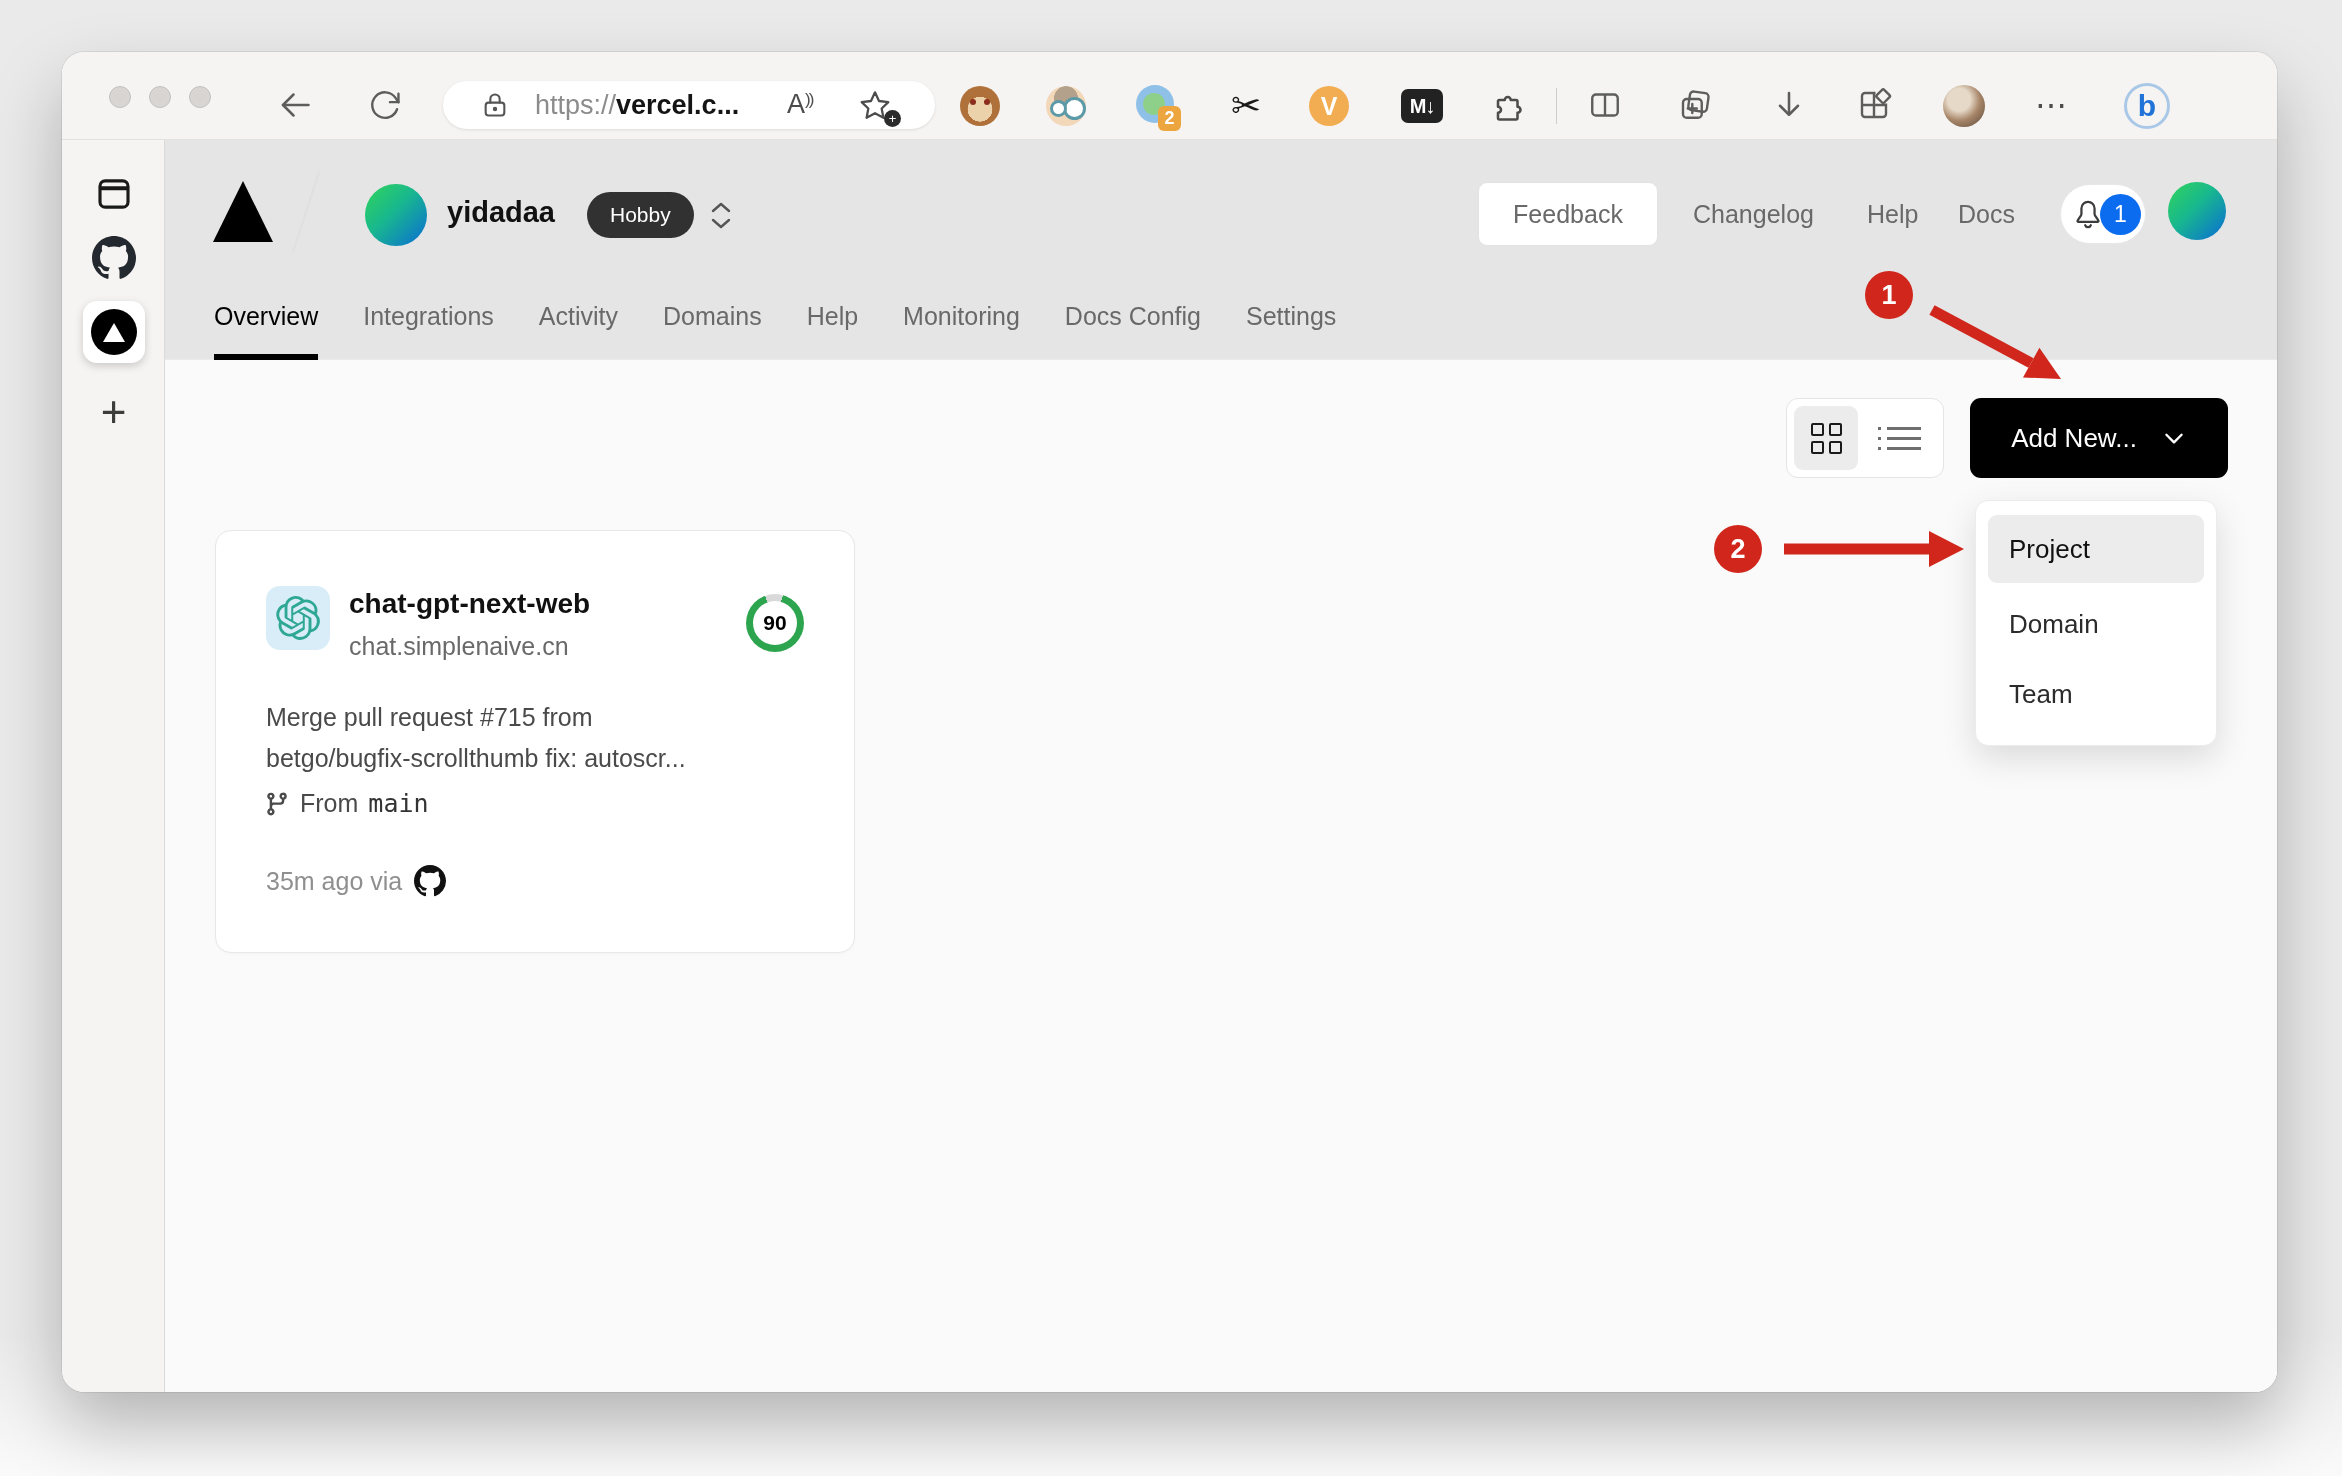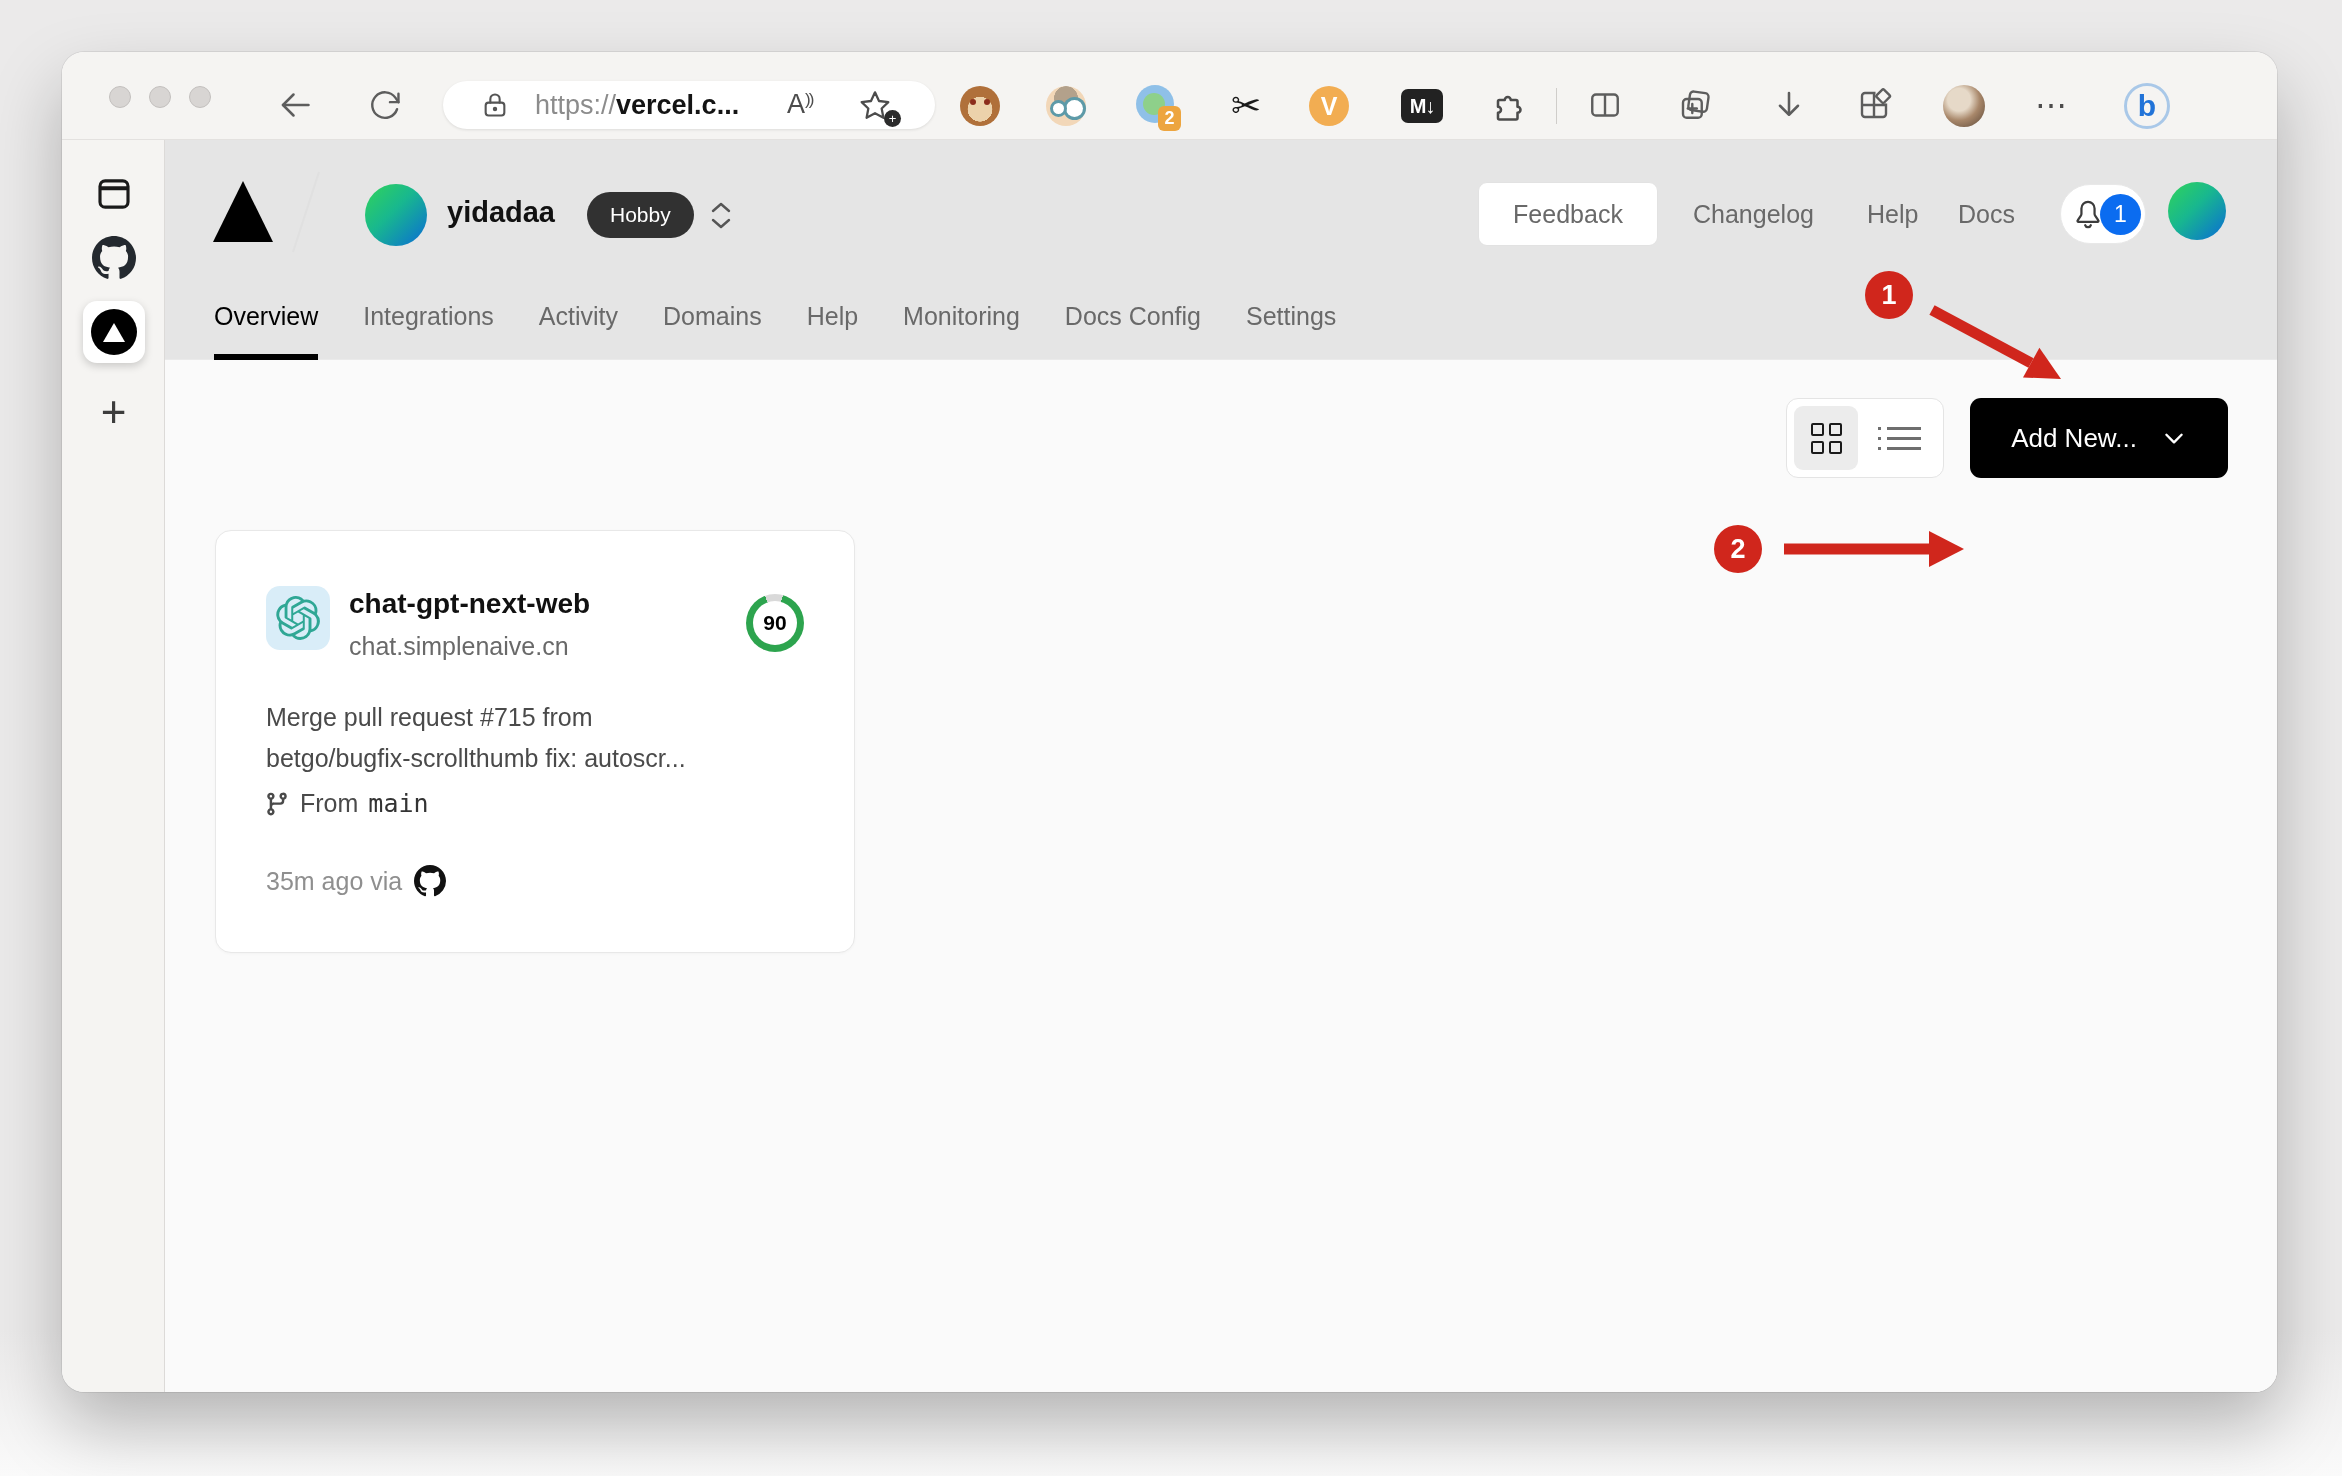--- a/index.html
+++ b/index.html
@@ -353,20 +353,25 @@
         </div>
       </div>
 
       <div class="addnew">
         <span>Add New...</span>
         <svg width="26" height="26" viewBox="0 0 24 24" fill="none" stroke="#fff" stroke-width="2.2" stroke-linecap="round" stroke-linejoin="round">
             <polyline points="5 9 12 16 19 9"></polyline>
           </svg>
       </div>
 
+      <div class="dropdown">
+        <div class="ditem hl" style="top:14px">Project</div>
+        <div class="ditem" style="top:89px">Domain</div>
+        <div class="ditem" style="top:159px">Team</div>
+      </div>
 
       <div class="card">
         <div class="applogo">
           <svg width="44" height="44" viewBox="0 0 24 24" fill="#2fa795">
               <path d="M22.2819 9.8211a5.9847 5.9847 0 0 0-.5157-4.9108 6.0462 6.0462 0 0 0-6.5098-2.9A6.0651 6.0651 0 0 0 4.9807 4.1818a5.9847 5.9847 0 0 0-3.9977 2.9 6.0462 6.0462 0 0 0 .7427 7.0966 5.98 5.98 0 0 0 .511 4.9107 6.051 6.051 0 0 0 6.5146 2.9001A5.9847 5.9847 0 0 0 13.2599 24a6.0557 6.0557 0 0 0 5.7718-4.2058 5.9894 5.9894 0 0 0 3.9977-2.9001 6.0557 6.0557 0 0 0-.7475-7.0729zm-9.022 12.6081a4.4755 4.4755 0 0 1-2.8764-1.0408l.1419-.0804 4.7783-2.7582a.7948.7948 0 0 0 .3927-.6813v-6.7369l2.02 1.1686a.071.071 0 0 1 .038.052v5.5826a4.504 4.504 0 0 1-4.4945 4.4944zm-9.6607-4.1254a4.4708 4.4708 0 0 1-.5346-3.0137l.142.0852 4.783 2.7582a.7712.7712 0 0 0 .7806 0l5.8428-3.3685v2.3324a.0804.0804 0 0 1-.0332.0615L9.74 19.9502a4.4992 4.4992 0 0 1-6.1408-1.6464zM2.3408 7.8956a4.485 4.485 0 0 1 2.3655-1.9728V11.6a.7664.7664 0 0 0 .3879.6765l5.8144 3.3543-2.0201 1.1685a.0757.0757 0 0 1-.071 0l-4.8303-2.7865A4.504 4.504 0 0 1 2.3408 7.8956zm16.5963 3.8558L13.1038 8.364 15.1192 7.2a.0757.0757 0 0 1 .071 0l4.8303 2.7913a4.4944 4.4944 0 0 1-.6765 8.1042v-5.6772a.79.79 0 0 0-.407-.667zm2.0107-3.0231l-.142-.0852-4.7735-2.7818a.7759.7759 0 0 0-.7854 0L9.409 9.2297V6.8974a.0662.0662 0 0 1 .0284-.0615l4.8303-2.7866a4.4992 4.4992 0 0 1 6.6802 4.66zM8.3065 12.863l-2.02-1.1638a.0804.0804 0 0 1-.038-.0567V6.0742a4.4992 4.4992 0 0 1 7.3757-3.4537l-.142.0805L8.704 5.459a.7948.7948 0 0 0-.3927.6813zm1.0976-2.3654l2.602-1.4998 2.6069 1.4998v2.9994l-2.5974 1.4997-2.6067-1.4997Z"></path>
             </svg>
         </div>
         <div class="cardtitle">chat-gpt-next-web</div>
         <div class="carddomain">chat.simplenaive.cn</div>
         <div class="ring">

